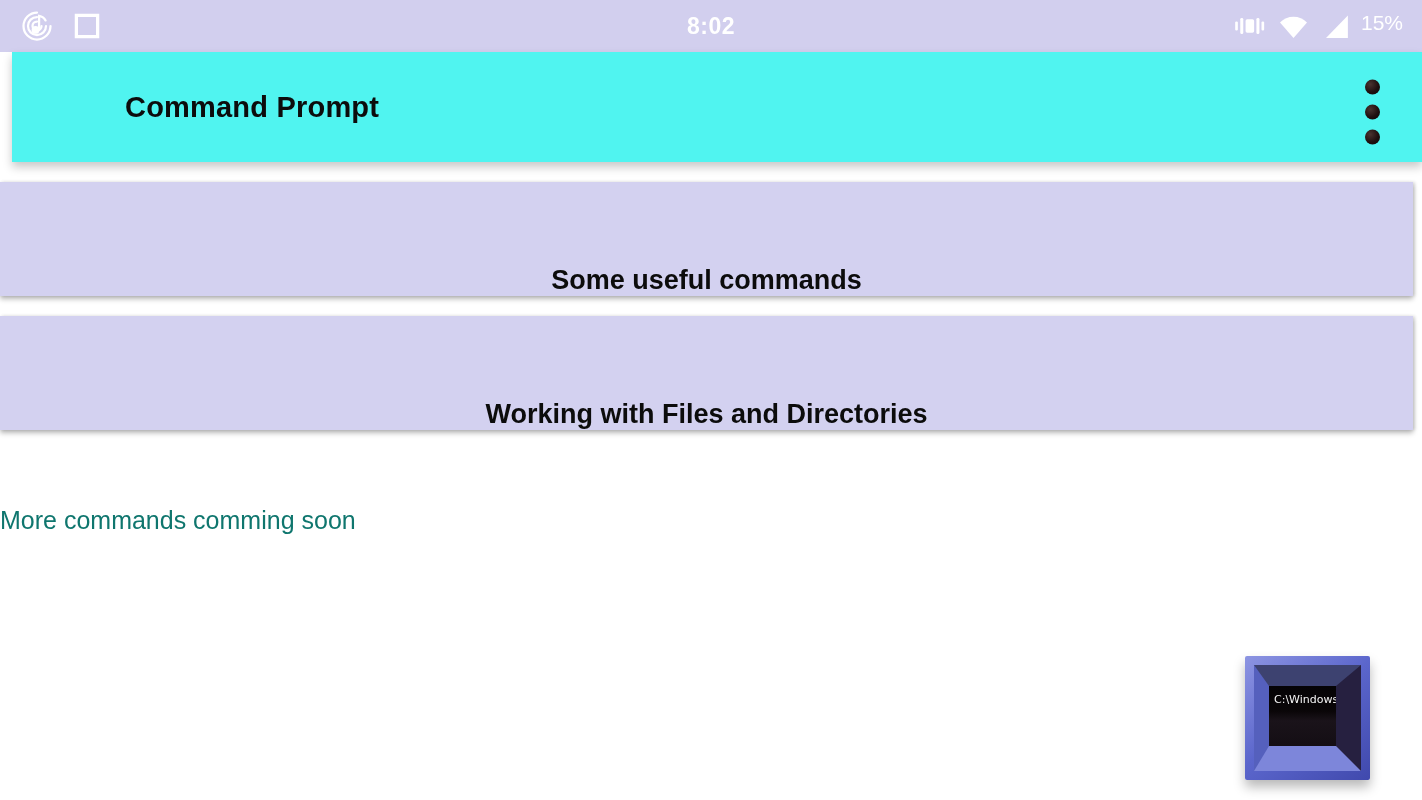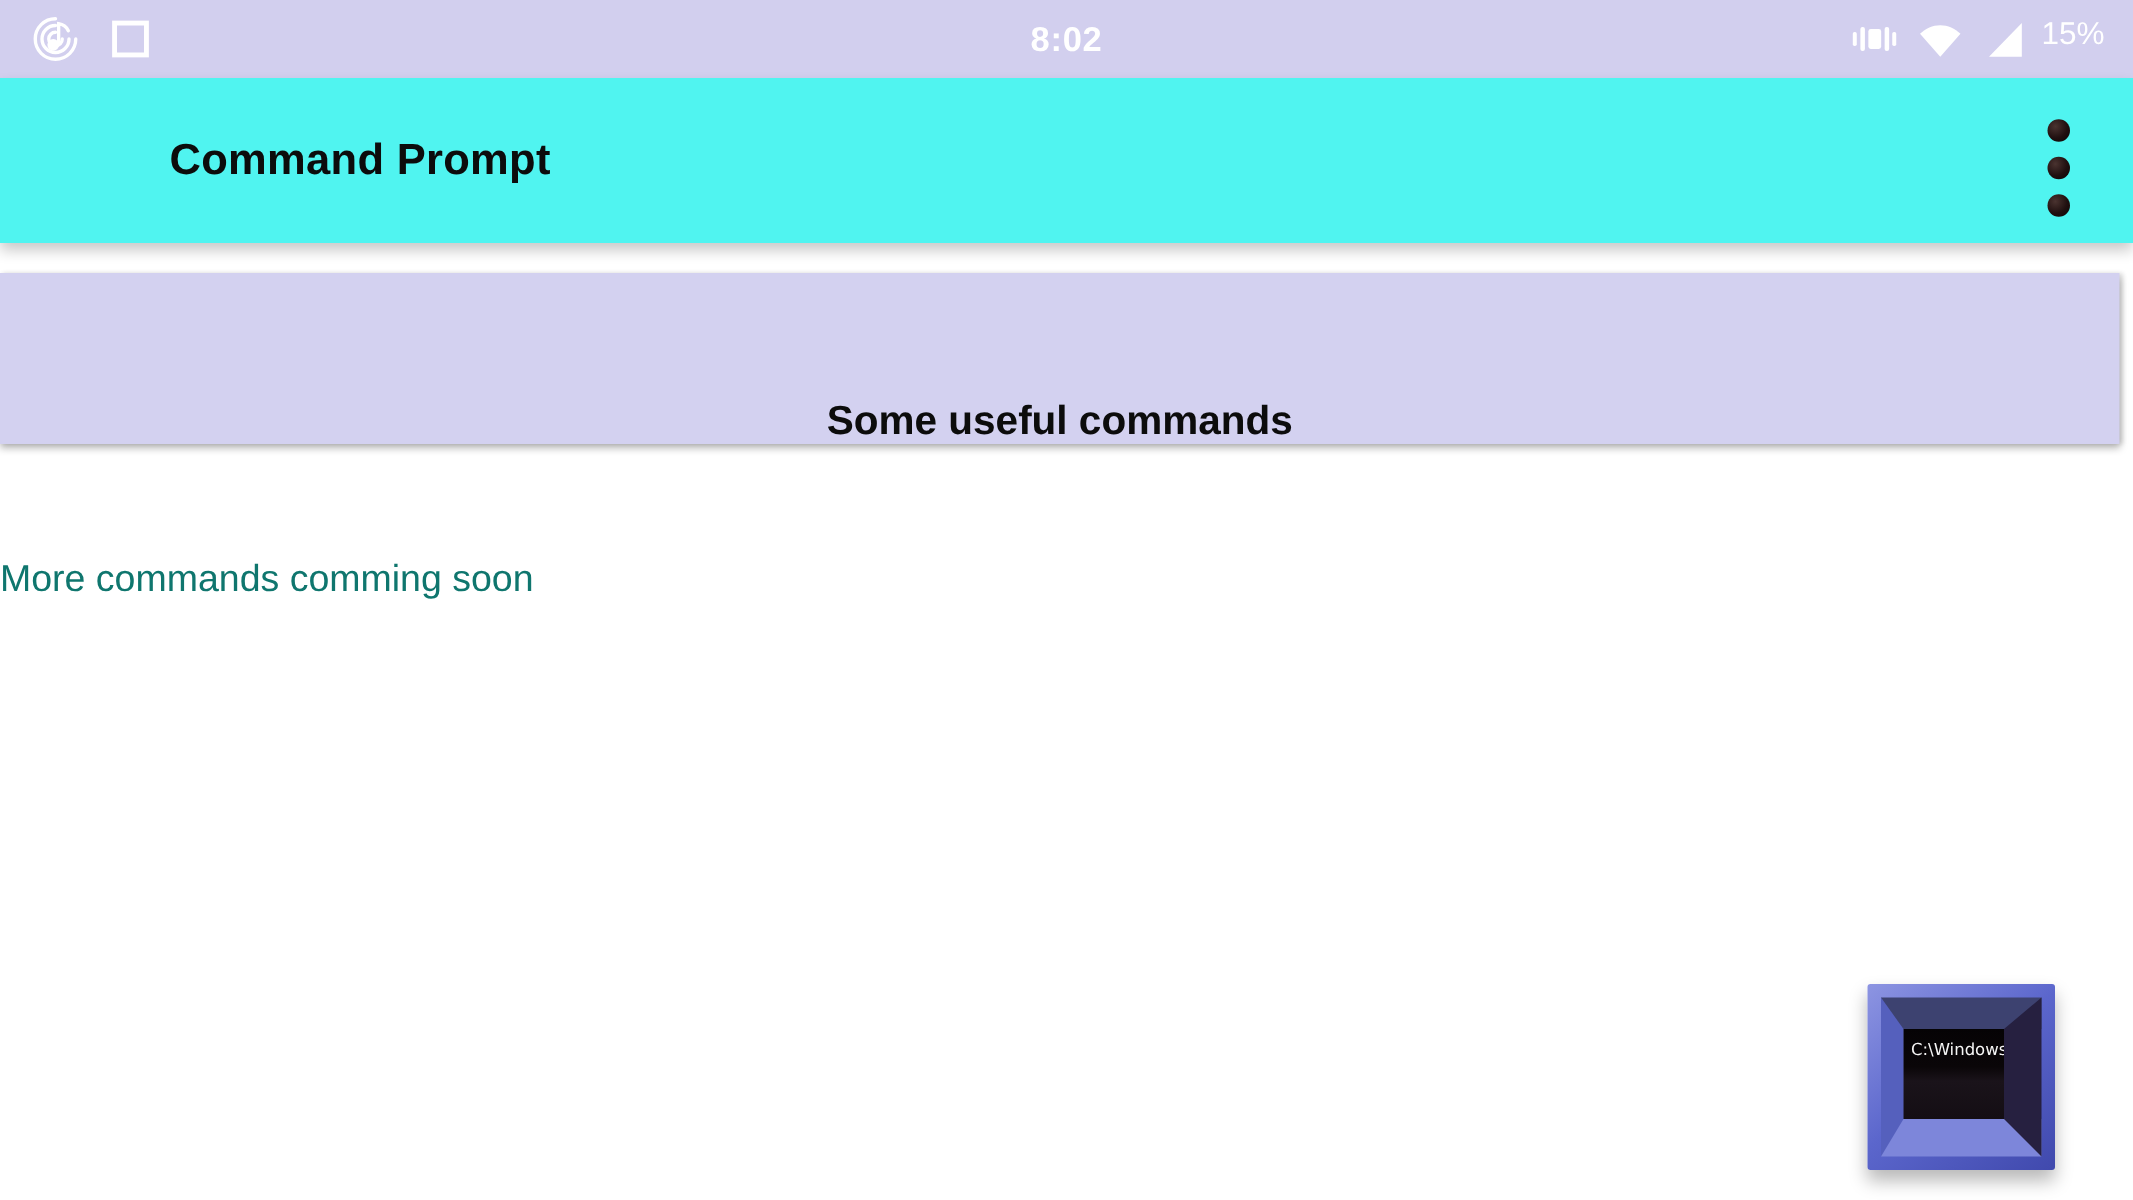--- a/index.html
+++ b/index.html
@@ -31,20 +31,21 @@
   .sb-right{
     margin-left:auto;display:flex;align-items:flex-start;gap:10px;z-index:1;
     color:var(--status-bar-text);font-size:21px;
   }
   .sb-icon{display:flex;align-items:center;}
   
   .app-bar{
     height:110px;background:var(--app-bar-bg);
     display:flex;align-items:center;padding-left:113px;position:relative;
     box-shadow:0 5px 9px rgba(0,0,0,.22);
+    margin-left:12px;
   }
   .app-bar h1{margin:0;font-size:29px;font-weight:bold;color:var(--title-text);letter-spacing:.2px;}
   .overflow{
     position:absolute;right:36px;top:50%;transform:translateY(calc(-50% + 5px));
     display:flex;flex-direction:column;gap:10px;padding:6px;cursor:pointer;
   }
   .dot{
     width:15px;height:15px;border-radius:50%;
     background:radial-gradient(circle at 35% 32%, #4a3330 0%, #201010 55%, #0c0404 100%);
   }
@@ -134,20 +135,23 @@
     <span class="dot"></span>
     <span class="dot"></span>
     <span class="dot"></span>
   </div>
 </header>
 
 <main>
   <div class="card">
     <span>Some useful commands</span>
   </div>
+  <div class="card">
+    <span>Working with Files and Directories</span>
+  </div>
   <p class="coming-soon">More commands comming soon</p>
 
   <div class="cmd-icon">
     <div class="cmd-bevel">
       <div class="cmd-screen">
         <span>C:\Windows\</span>
       </div>
     </div>
   </div>
 </main>

